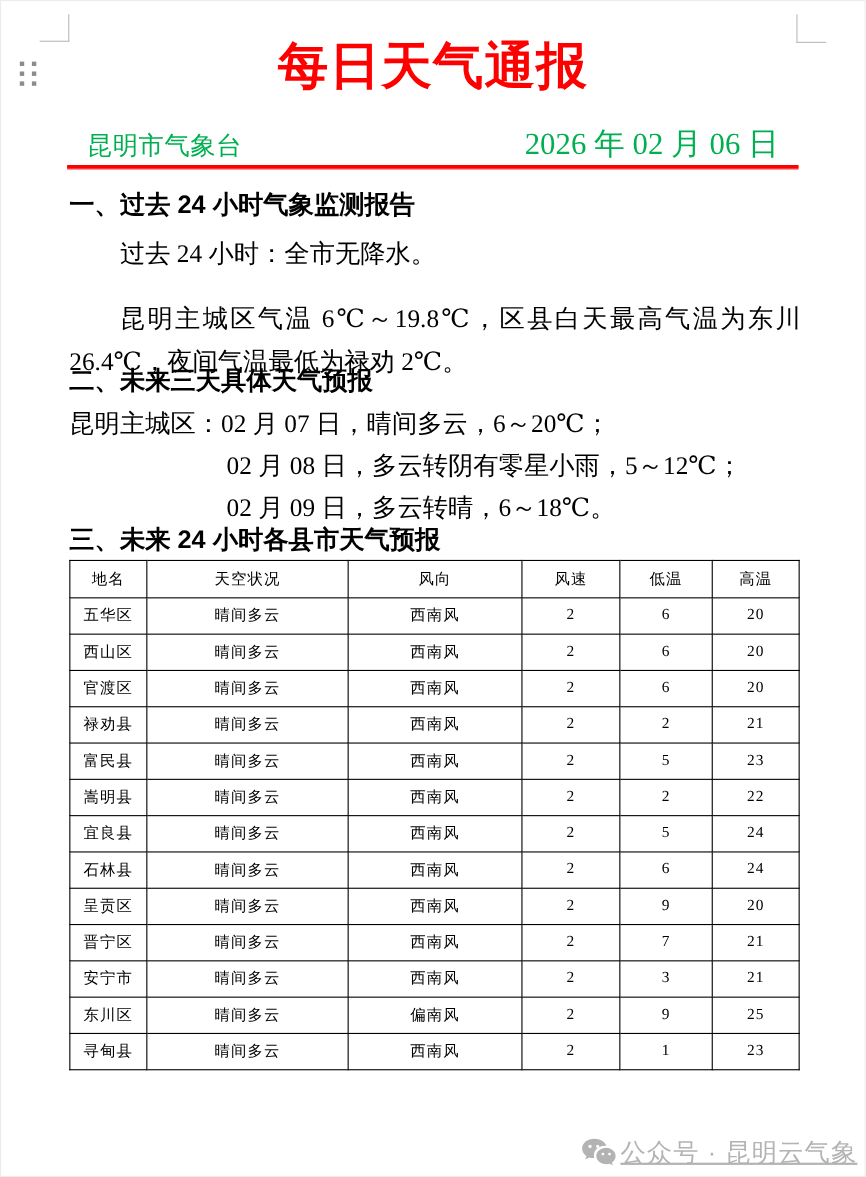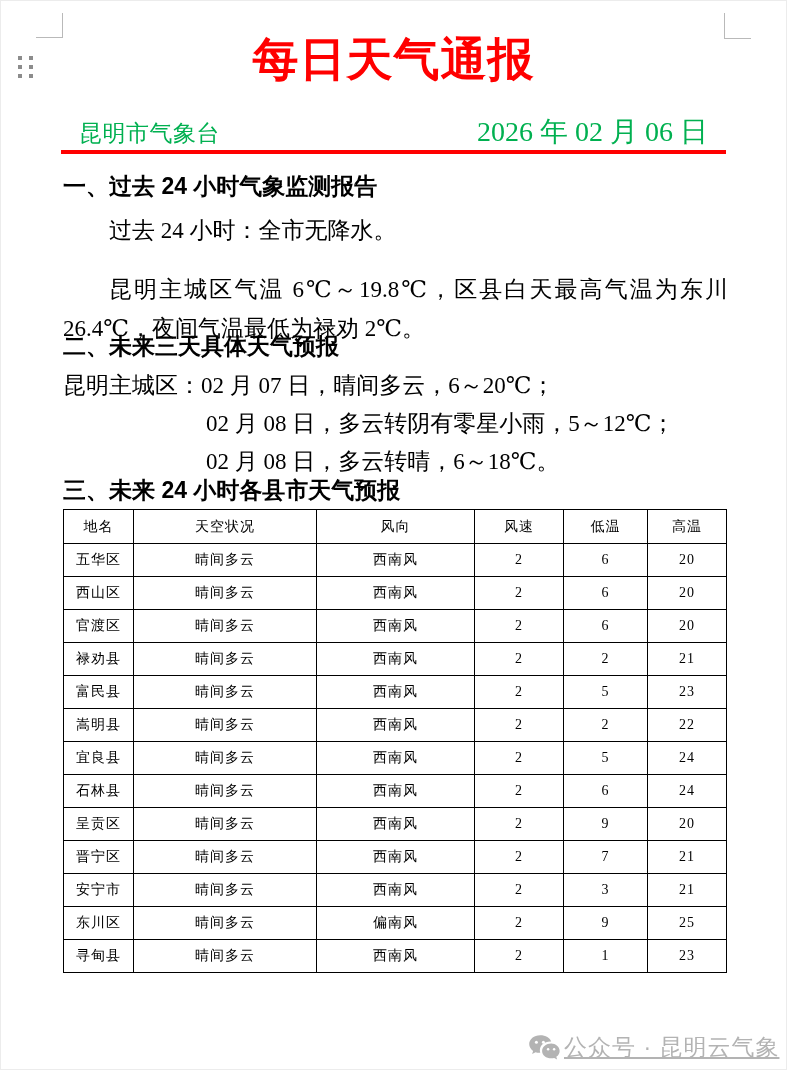--- a/index.html
+++ b/index.html
@@ -134,21 +134,21 @@
 </div>
 <div class="double-rule"></div>
 
 <div class="sec-heading sec1-heading">一、过去 24 小时气象监测报告</div>
 <div class="body-para para-indent p1">过去 24 小时：全市无降水。</div>
 <div class="body-para para-indent p2">昆明主城区气温 6℃～19.8℃，区县白天最高气温为东川 26.4℃，夜间气温最低为禄劝 2℃。</div>
 
 <div class="sec-heading sec2-heading">二、未来三天具体天气预报</div>
 <div class="body-para f1">昆明主城区：02 月 07 日，晴间多云，6～20℃；</div>
 <div class="body-para f2">02 月 08 日，多云转阴有零星小雨，5～12℃；</div>
-<div class="body-para f3">02 月 08 日，多云转晴，6～18℃。</div>
+<div class="body-para f3">02 月 09 日，多云转晴，6～18℃。</div>
 
 <div class="sec-heading sec3-heading">三、未来 24 小时各县市天气预报</div>
 
 <table class="weather">
   <colgroup>
       <col>
       <col>
       <col>
       <col>
       <col>

